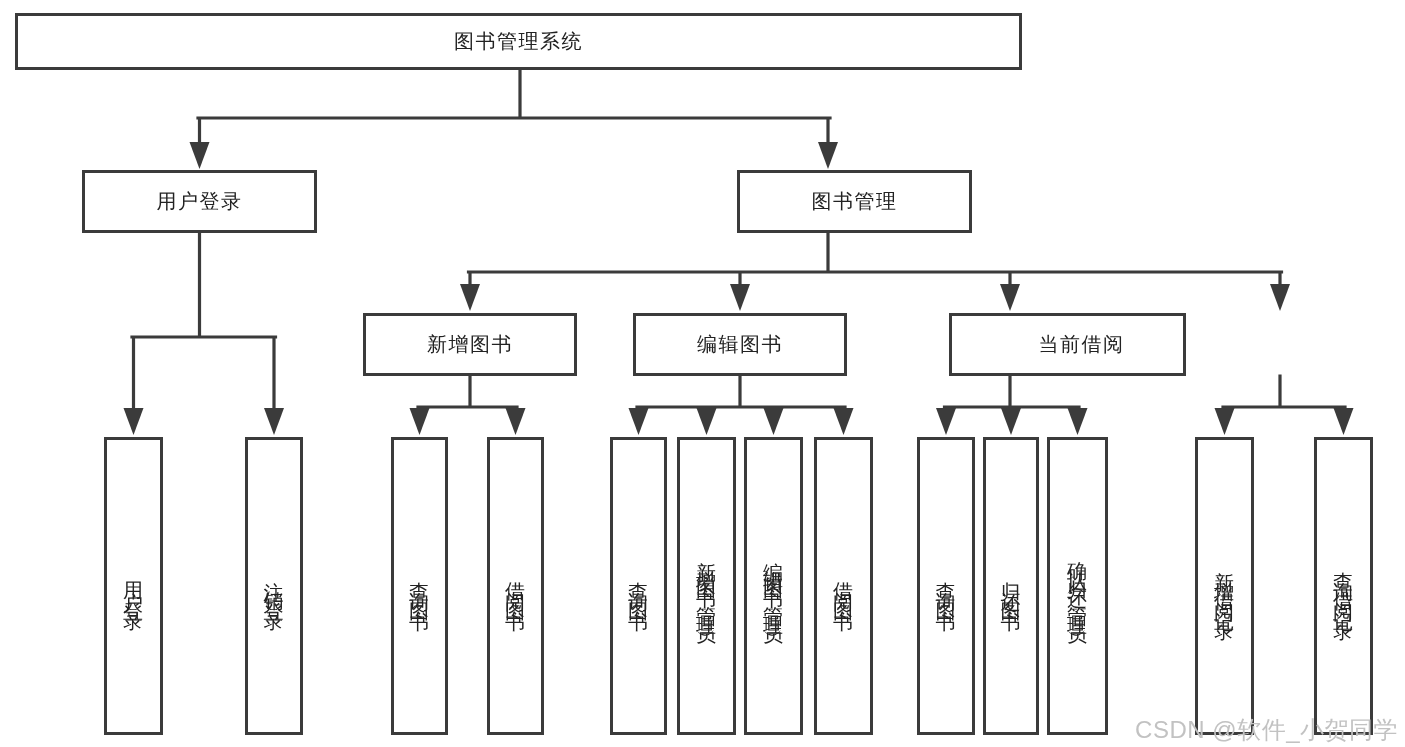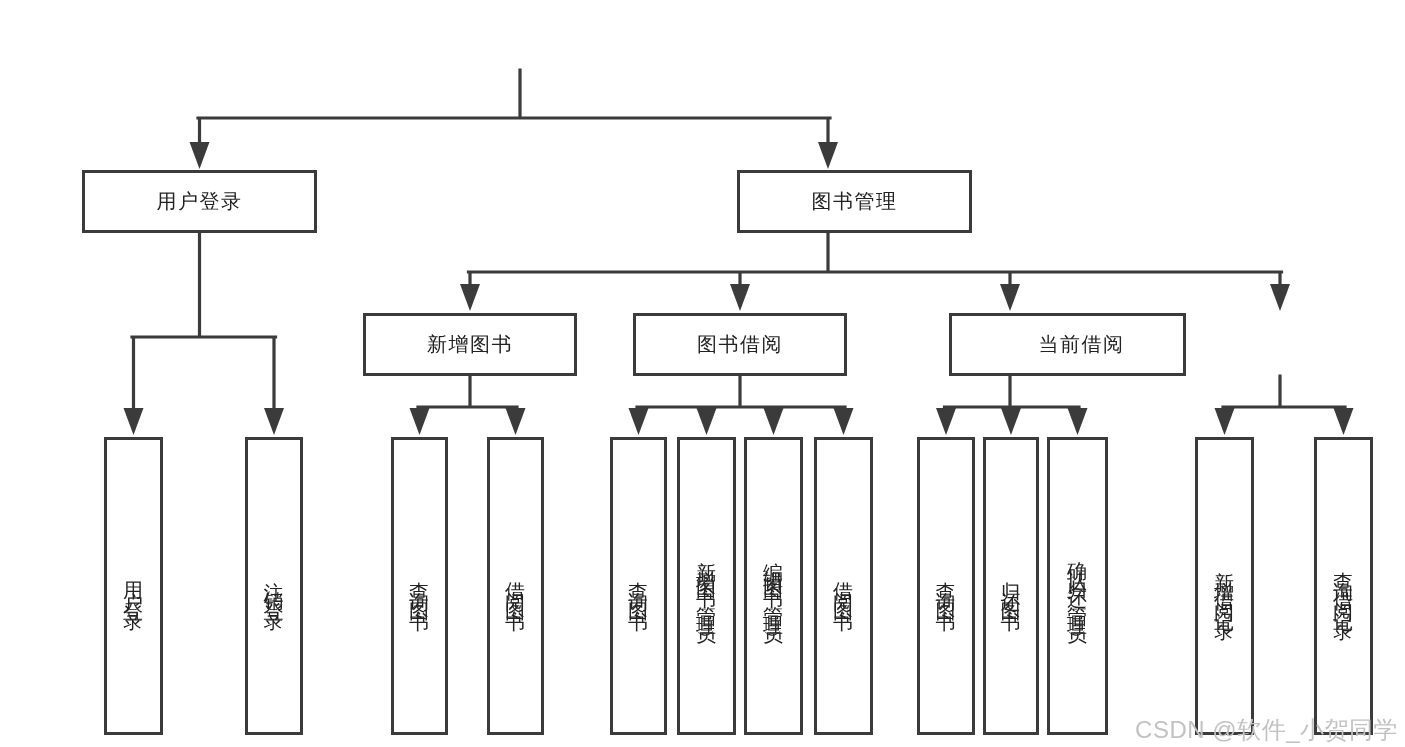--- a/index.html
+++ b/index.html
@@ -82,26 +82,27 @@
       <path d="M763.5 408 L783.5 408 L773.5 435 Z"></path>
       <path d="M833.5 408 L853.5 408 L843.5 435 Z"></path>
       <path d="M936 408 L956 408 L946 435 Z"></path>
       <path d="M1001 408 L1021 408 L1011 435 Z"></path>
       <path d="M1067.5 408 L1087.5 408 L1077.5 435 Z"></path>
       <path d="M1214.5 408 L1234.5 408 L1224.5 435 Z"></path>
       <path d="M1333.5 408 L1353.5 408 L1343.5 435 Z"></path>
     </g>
   </svg>
 
+  <div class="node" style="left:15px;top:13px;width:1007px;height:57px;">图书管理系统</div>
 
   <div class="node" style="left:82px;top:170px;width:235px;height:63px;">用户登录</div>
   <div class="node" style="left:737px;top:170px;width:235px;height:63px;">图书管理</div>
 
   <div class="node" style="left:363px;top:313px;width:214px;height:63px;">新增图书</div>
-  <div class="node" style="left:633px;top:313px;width:214px;height:63px;">图书借阅</div>
+  <div class="node" style="left:633px;top:313px;width:214px;height:63px;">编辑图书</div>
   <div class="node" style="left:949px;top:313px;width:237px;height:63px;padding-left:28px;">当前借阅</div>
 
   <div class="node leaf" style="left:104px;top:437px;width:59px;height:298px;">用户登录</div>
   <div class="node leaf" style="left:245px;top:437px;width:58px;height:298px;">注销登录</div>
 
   <div class="node leaf" style="left:391px;top:437px;width:57px;height:298px;">查询图书</div>
   <div class="node leaf" style="left:487px;top:437px;width:57px;height:298px;">借阅图书</div>
 
   <div class="node leaf" style="left:610px;top:437px;width:57px;height:298px;">查询图书</div>
   <div class="node leaf" style="left:677px;top:437px;width:59px;height:298px;letter-spacing:9px;">新增图书（管理员）</div>

